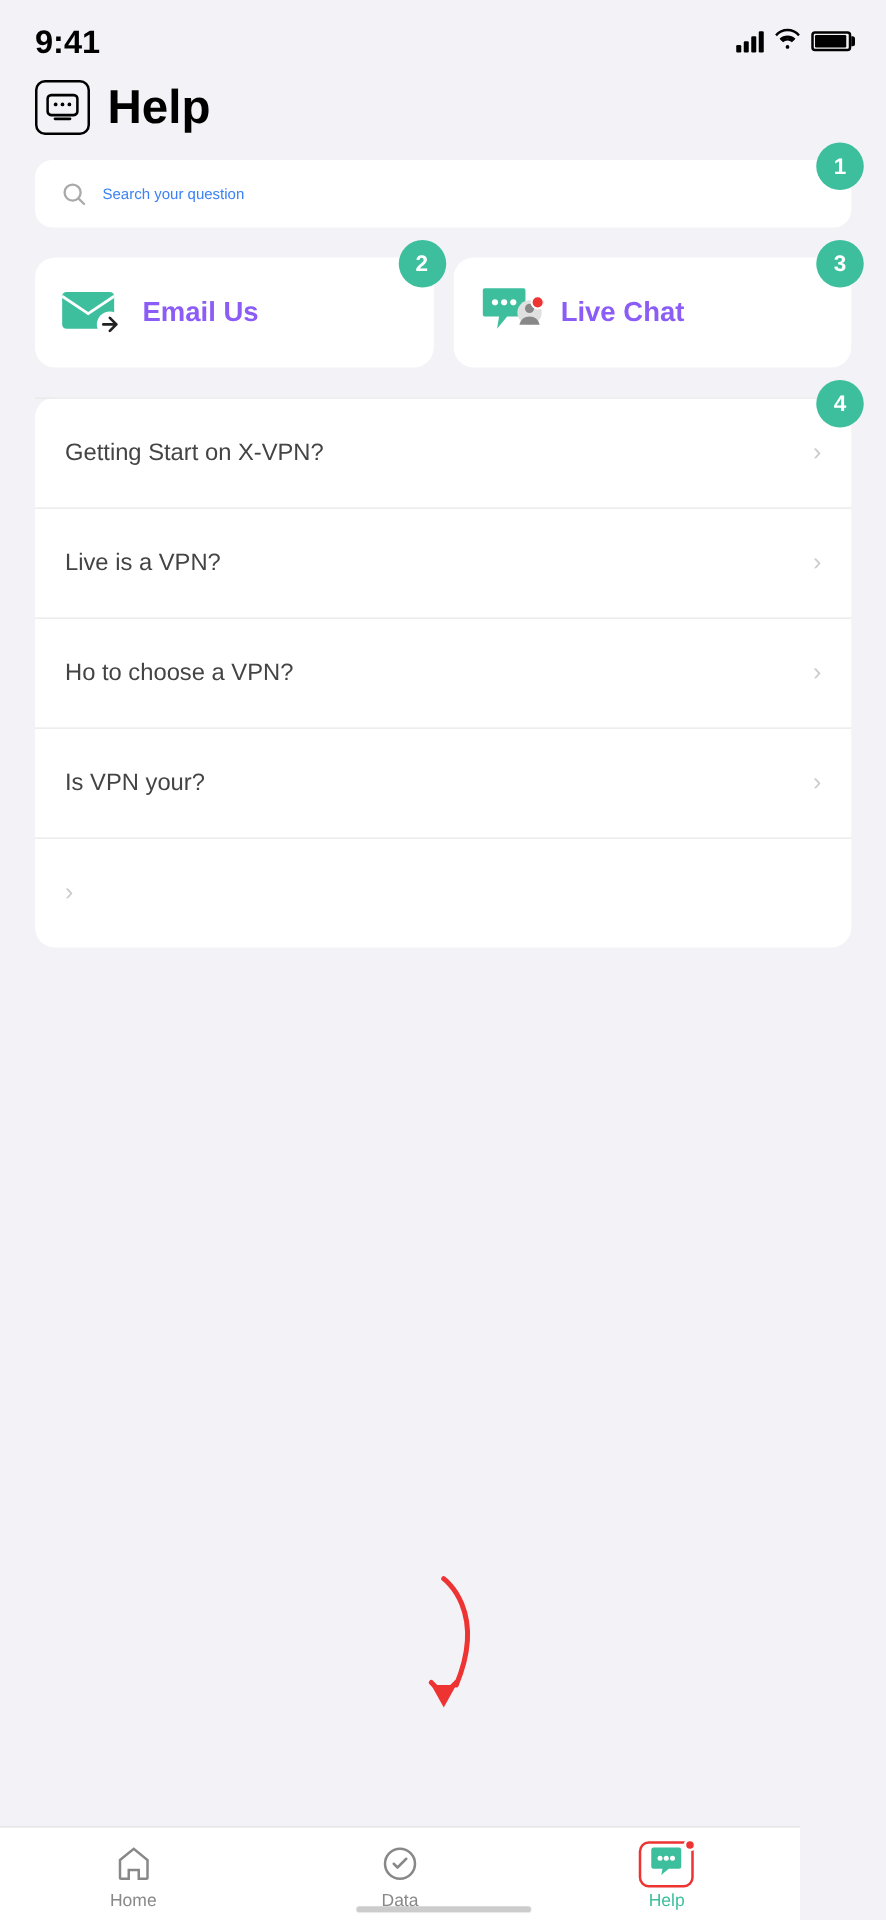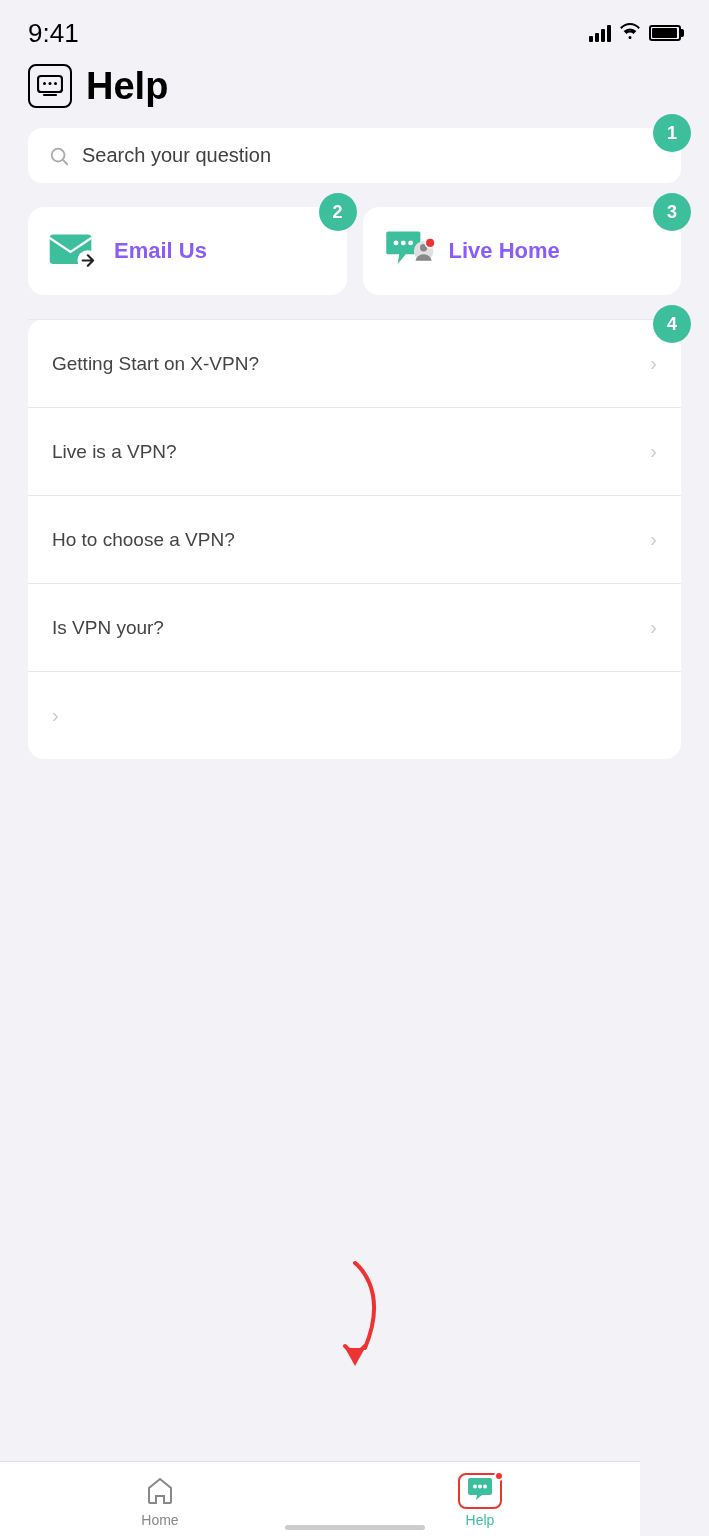--- a/index.html
+++ b/index.html
@@ -16,21 +16,21 @@
     
     .status-bar {
       display: flex;
       justify-content: space-between;
       align-items: center;
       padding: 14px 28px 0 28px;
       height: 52px;
     }
     .status-time {
       font-size: 26px;
-      font-weight: 400;
+      font-weight: 700;
       color: #000;
     }
     .status-icons {
       display: flex;
       align-items: center;
       gap: 8px;
     }
     .signal-bars {
       display: flex;
       align-items: flex-end;
@@ -116,22 +116,22 @@
       gap: 12px;
       position: relative;
     }
     .search-bar svg {
       width: 22px;
       height: 22px;
       color: #aaa;
       flex-shrink: 0;
     }
     .search-placeholder {
-      font-size: 20px;
-      color: #404040;
+      font-size: 12px;
+      color: #3b82f6;
     }
     .badge-circle {
       position: absolute;
       width: 38px;
       height: 38px;
       background: #3dbf9e;
       border-radius: 50%;
       display: flex;
       align-items: center;
       justify-content: center;
@@ -340,21 +340,21 @@
         <circle cx="25" cy="16" r="3" fill="#fff"></circle>
         <circle cx="34" cy="16" r="3" fill="#fff"></circle>
 
         <circle cx="50" cy="26" r="12" fill="#e0e0e0"></circle>
         <circle cx="50" cy="22" r="4.5" fill="#888"></circle>
         <path d="M40 38 Q42 30 50 30 Q58 30 60 38" fill="#888"></path>
 
         <circle cx="58" cy="16" r="6" fill="#e33" stroke="#fff" stroke-width="2"></circle>
       </svg>
     </div>
-    <span class="action-card-label">Live Home</span>
+    <span class="action-card-label">Live Chat</span>
   </div>
 </div>
 
 <div class="faq-section">
   <div class="badge-circle badge-4" style="position:absolute;top:-14px;right:-10px;z-index:10;">4</div>
 
   <div class="faq-item">
     <span class="faq-item-text">Getting Start on X-VPN?</span>
     <span class="faq-chevron">›</span>
   </div>
@@ -390,20 +390,29 @@
 
   <div class="nav-item">
     <div class="nav-icon">
       <svg width="30" height="30" viewBox="0 0 30 30" fill="none" xmlns="http://www.w3.org/2000/svg">
         <path d="M4 12 L15 3 L26 12 V26 Q26 27 25 27 H19 V20 H11 V27 H5 Q4 27 4 26 Z" stroke="#888" stroke-width="2" fill="none"></path>
       </svg>
     </div>
     <span class="nav-label">Home</span>
   </div>
 
+  <div class="nav-item">
+    <div class="nav-icon">
+      <svg width="30" height="30" viewBox="0 0 30 30" fill="none" xmlns="http://www.w3.org/2000/svg">
+        <circle cx="15" cy="15" r="12" stroke="#888" stroke-width="2"></circle>
+        <path d="M10 15 L13 18 L20 11" stroke="#888" stroke-width="2" stroke-linecap="round" stroke-linejoin="round"></path>
+      </svg>
+    </div>
+    <span class="nav-label">Data</span>
+  </div>
 
   <div class="nav-item nav-item-help">
     <div class="nav-icon" style="position:relative;">
       <div class="nav-help-box">
         <svg width="28" height="24" viewBox="0 0 28 24" fill="none" xmlns="http://www.w3.org/2000/svg">
           <path d="M2 3 Q2 1 4 1 H24 Q26 1 26 3 V16 Q26 18 24 18 H16 L10 23 L11 18 H4 Q2 18 2 16 Z" fill="#3dbf9e"></path>
           <circle cx="9" cy="9.5" r="2" fill="#fff"></circle>
           <circle cx="14" cy="9.5" r="2" fill="#fff"></circle>
           <circle cx="19" cy="9.5" r="2" fill="#fff"></circle>
         </svg>

